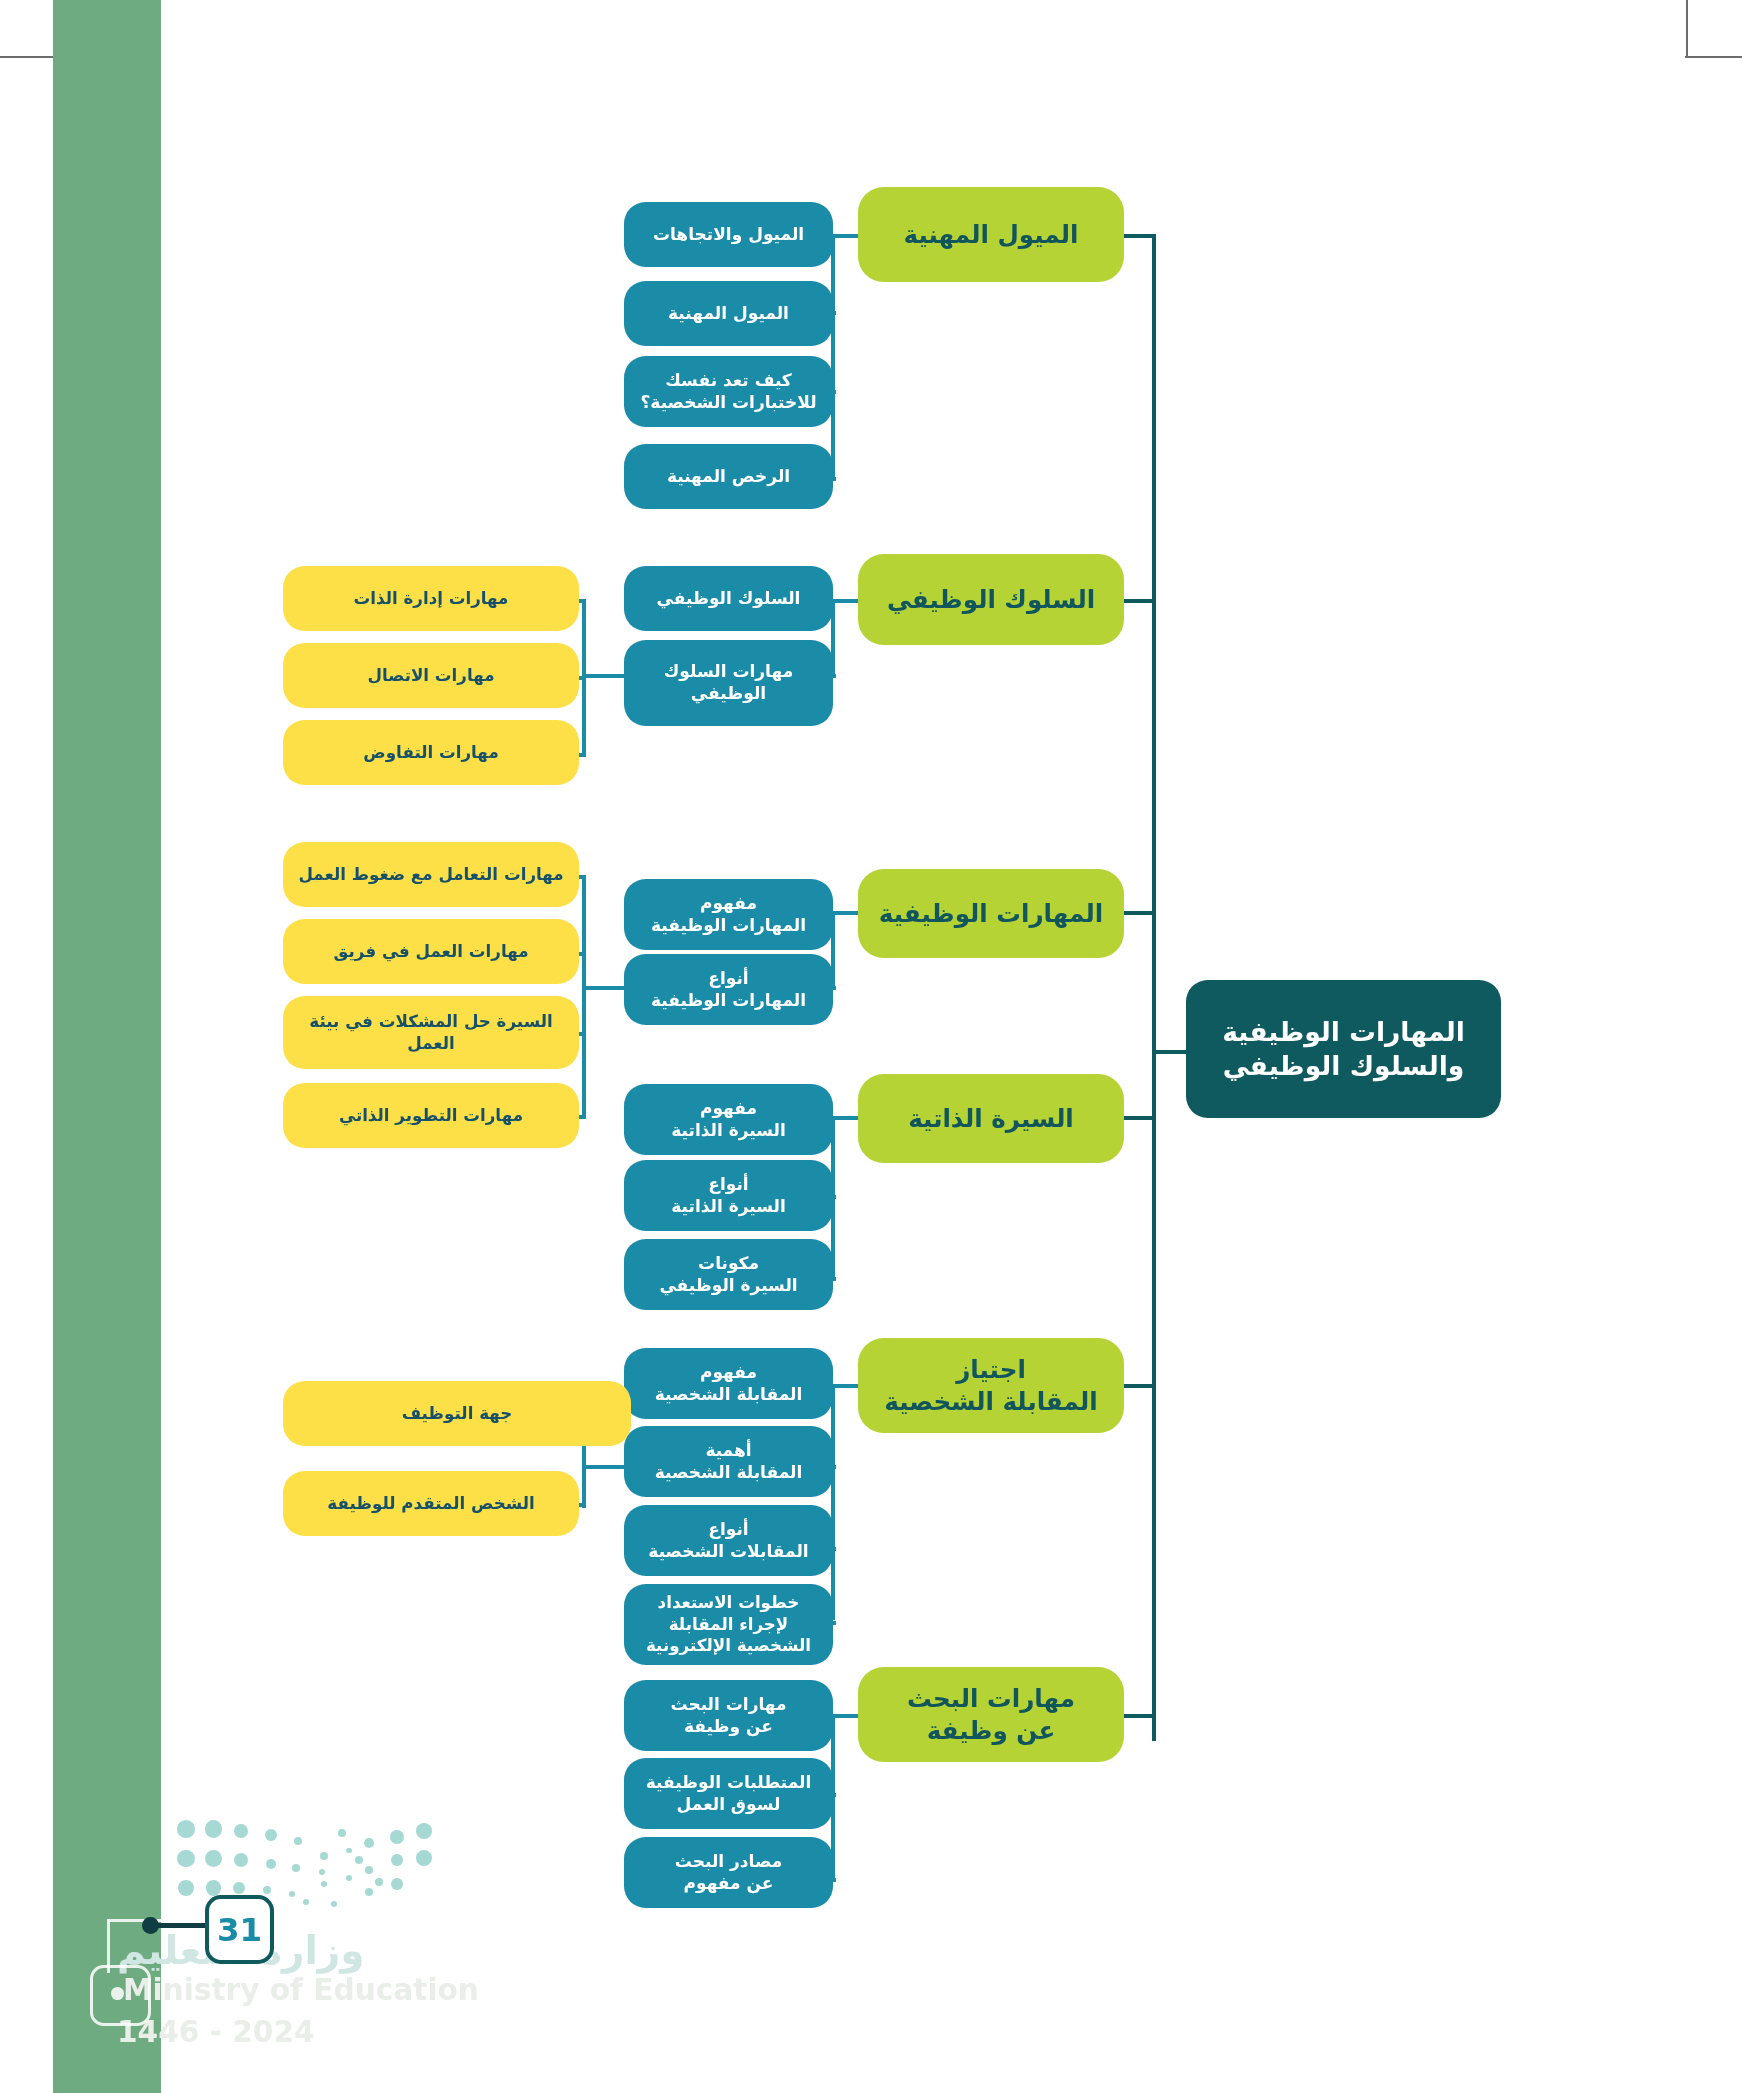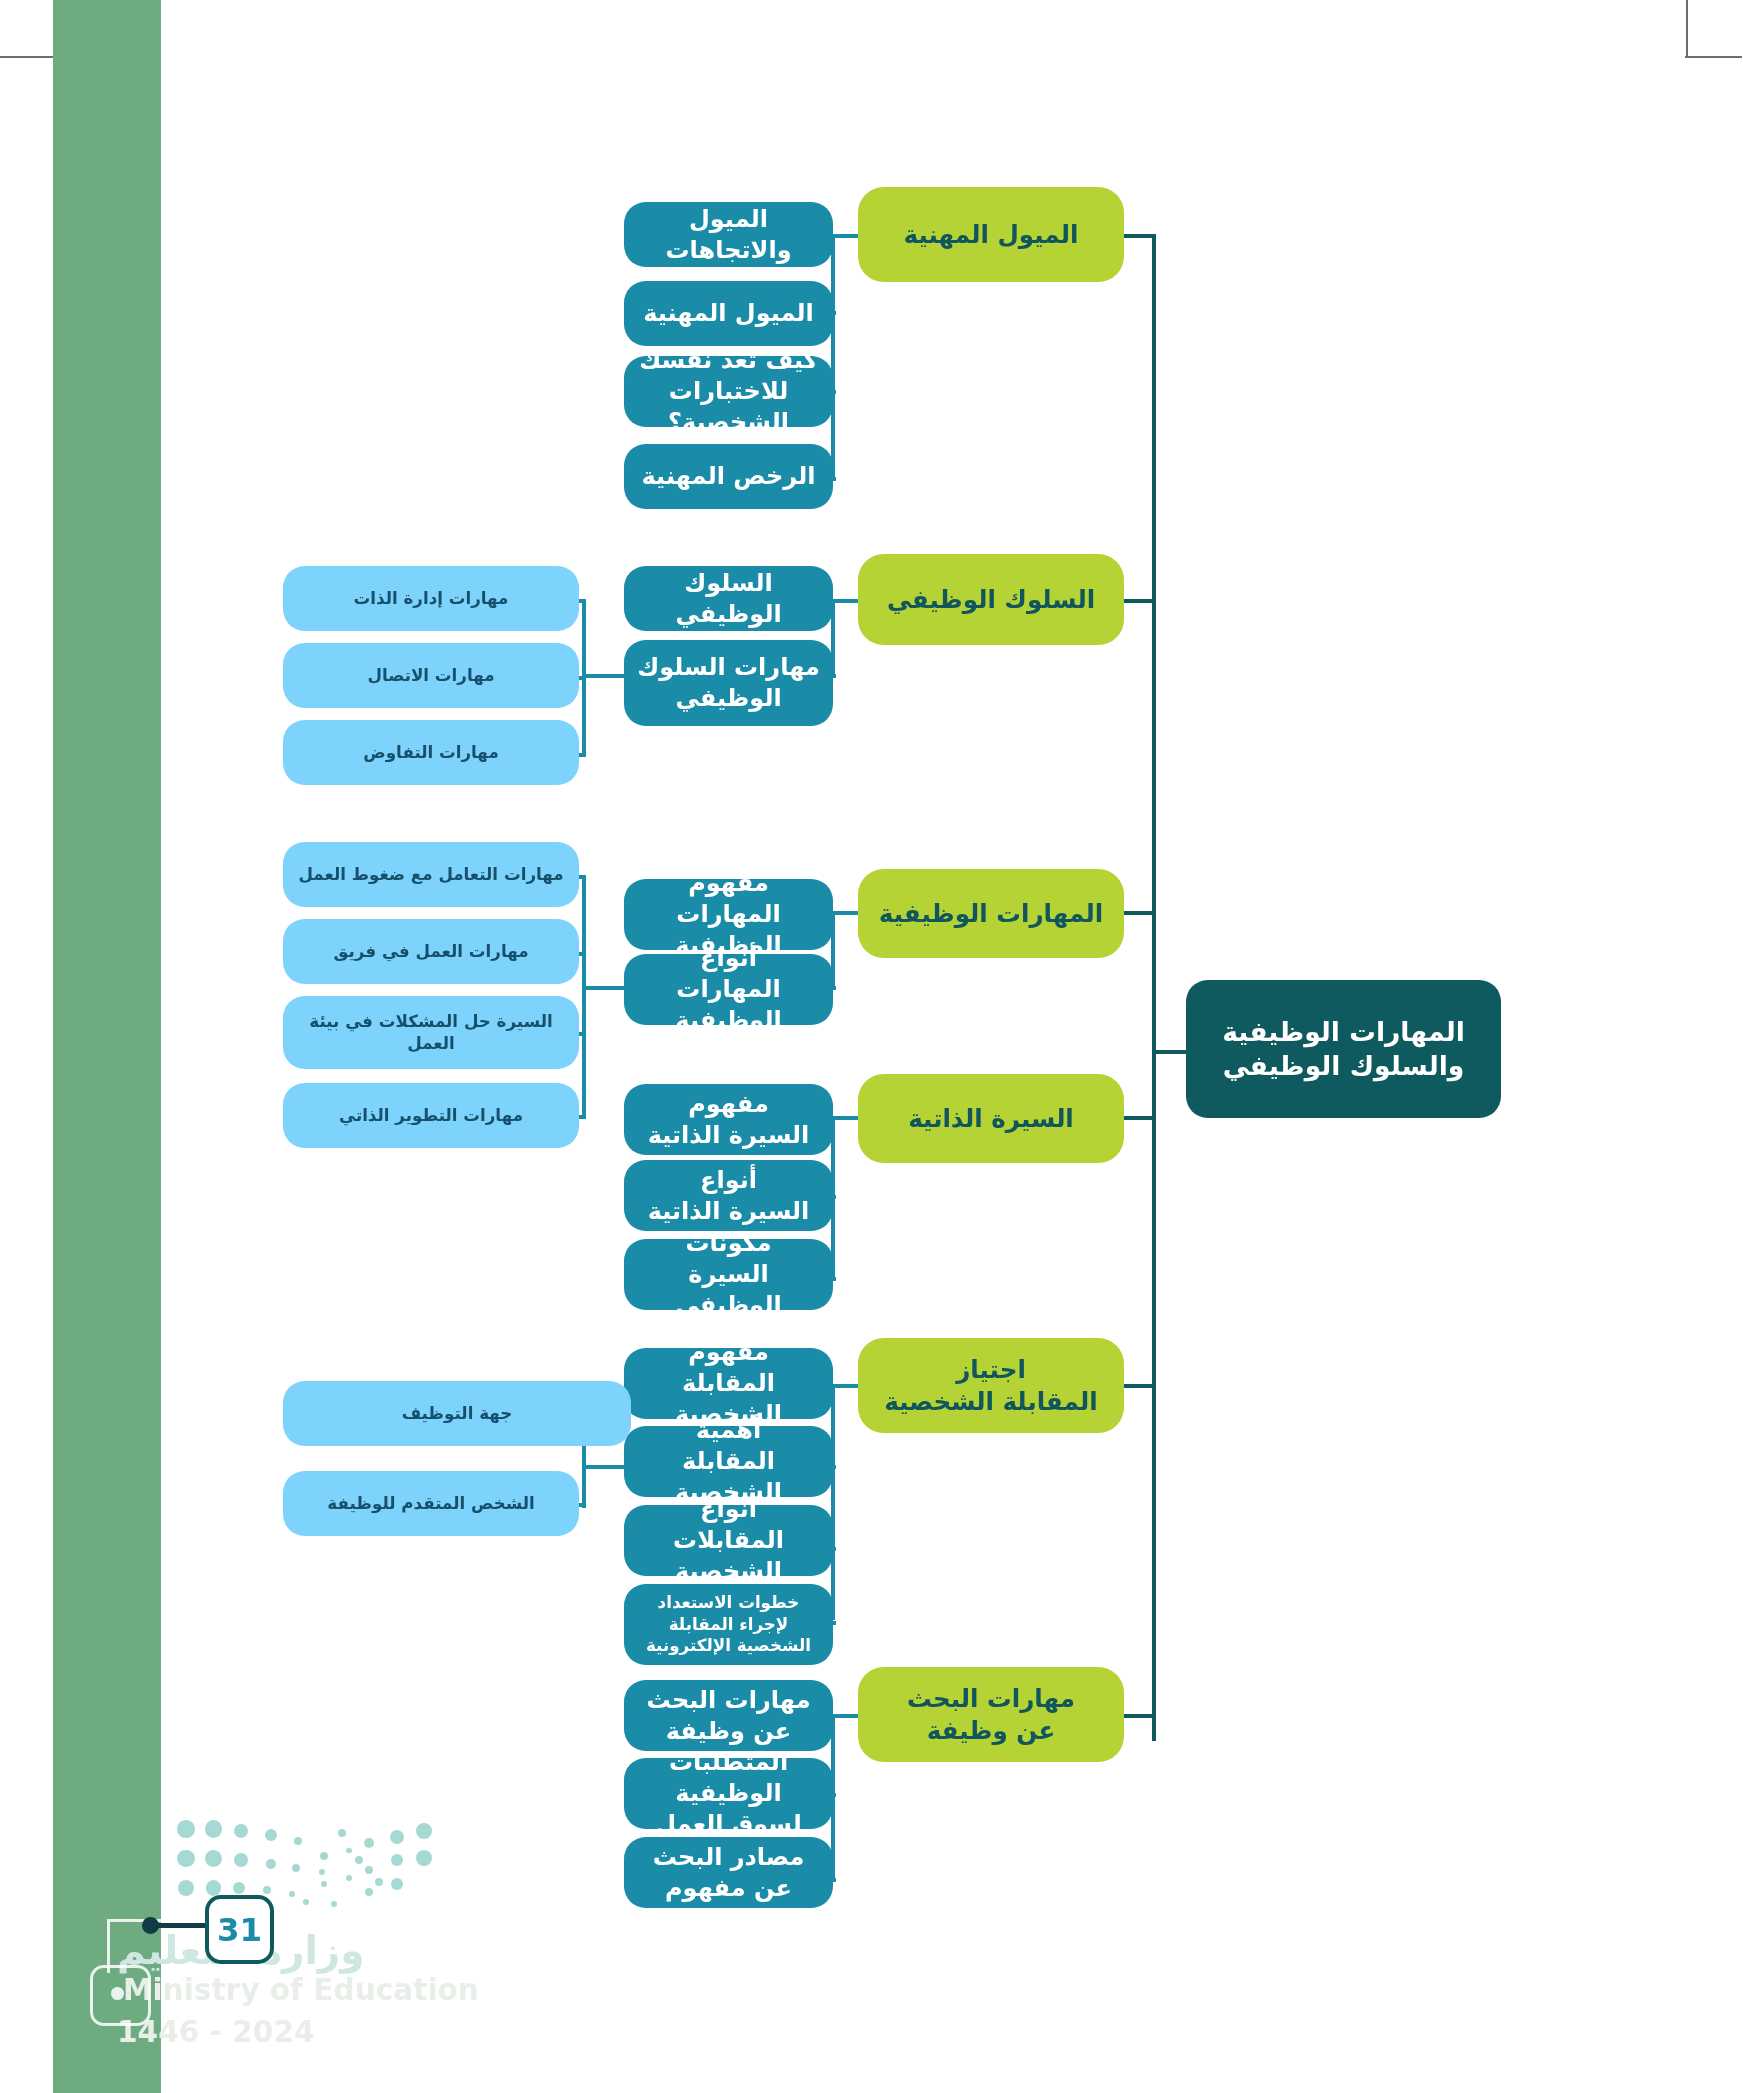--- a/index.html
+++ b/index.html
@@ -63,27 +63,27 @@
     color: #10565c;
     border-radius: 25.6px;
     font-size: 24.6px;
     font-weight: bold;
   }
 
   .node.teal {
     background: #1b8ca8;
     color: #ffffff;
     border-radius: 21.7px;
-    font-size: 24px;
+    font-size: 17px;
     font-weight: bold;
     padding: 0 9.9px;
   }
 
   .node.gray {
-    background: #7dd3fc;
+    background: #fde047;
     color: #16506a;
     border-radius: 21.7px;
     font-size: 16.7px;
     font-weight: bold;
     padding: 0 13.8px;
   }
 
   
   .line {
     position: absolute;

